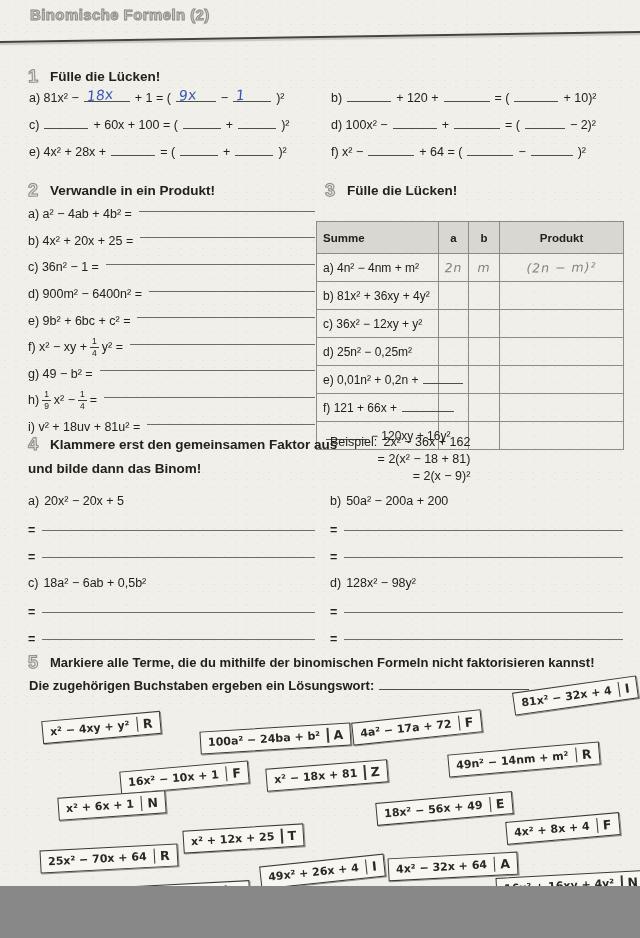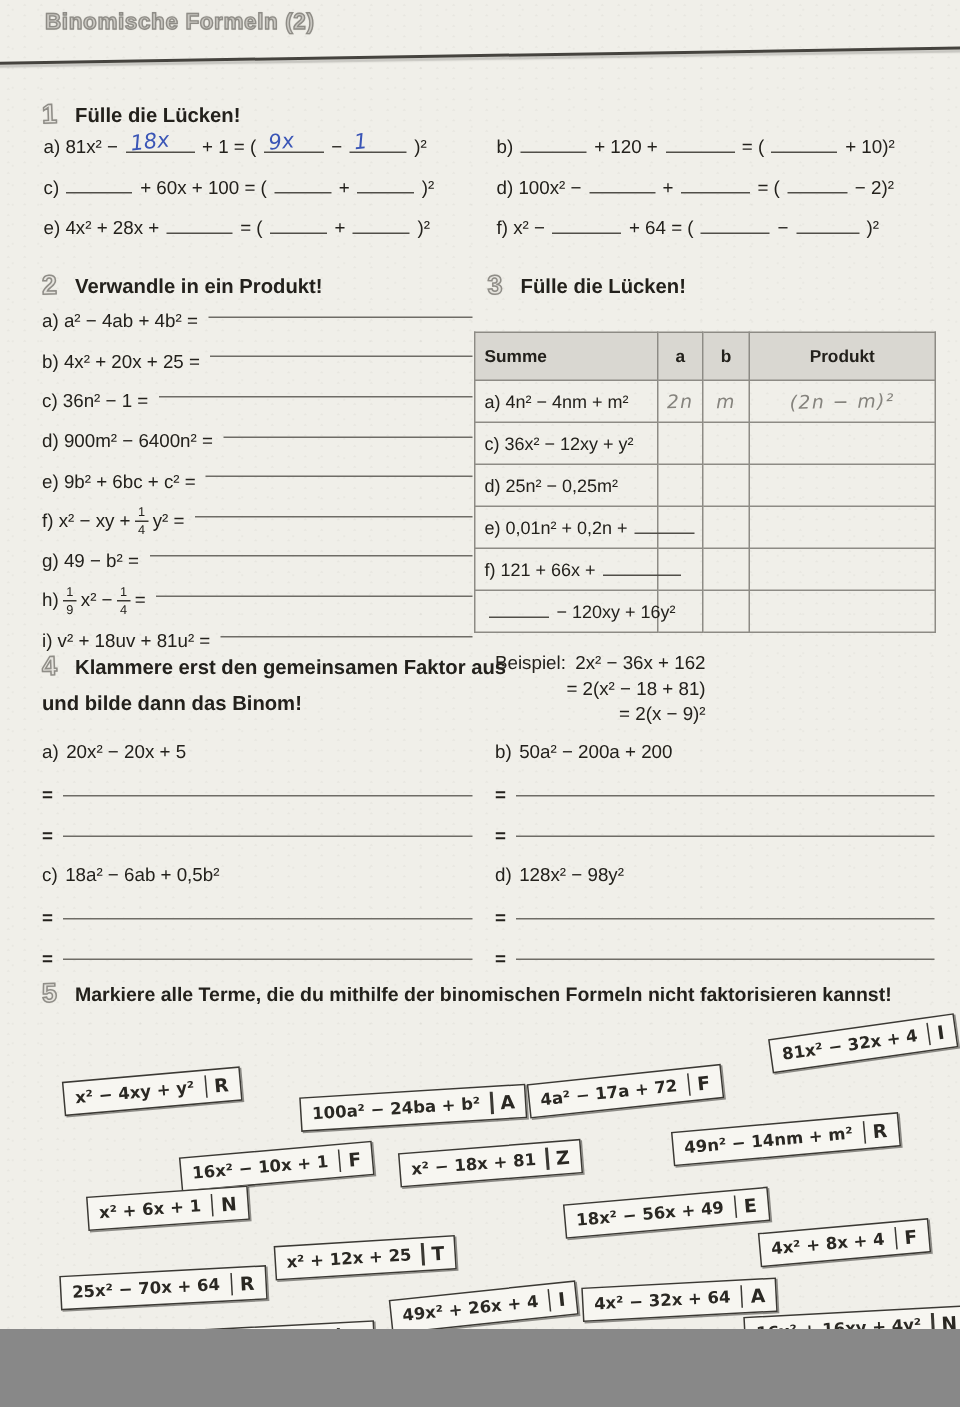--- a/index.html
+++ b/index.html
@@ -242,20 +242,30 @@
             <td>
               <span class="hw-pencil">m</span>
             </td>
             <td>
               <span class="hw-pencil">(2n − m)²</span>
             </td>
           </tr>
           <tr>
             <td class="sum">
               <div class="fline">
+                <span class="t">b) 81x² + 36xy + 4y²</span>
+              </div>
+            </td>
+            <td></td>
+            <td></td>
+            <td></td>
+          </tr>
+          <tr>
+            <td class="sum">
+              <div class="fline">
                 <span class="t">c) 36x² − 12xy + y²</span>
               </div>
             </td>
             <td></td>
             <td></td>
             <td></td>
           </tr>
           <tr>
             <td class="sum">
               <div class="fline">
@@ -371,20 +381,24 @@
         <div class="eq-row">
           <span>=</span>
           <span class="fill"></span>
         </div>
       </div>
     </div>
 
   <div class="sec-head" style="left:28px;top:652px;font-size:13px;">
     <span class="secnum">5</span><span class="ht">Markiere alle Terme, die du mithilfe der binomischen Formeln nicht faktorisieren kannst!</span>
   </div>
+  <div class="col fline" style="left:28px;top:676px;font-size:13px;font-weight:bold;">
+    <span class="t">Die zugehörigen Buchstaben ergeben ein Lösungswort:</span>
+    <span class="blank" style="width:150px;"></span>
+  </div>
   <div id="s5-boxes">
       <div class="tbox">
         <span class="term">81x² − 32x + 4</span>
         <span class="bar"></span>
         <span class="letter">I</span>
       </div>
       <div class="tbox">
         <span class="term">x² − 4xy + y²</span>
         <span class="bar"></span>
         <span class="letter">R</span>

